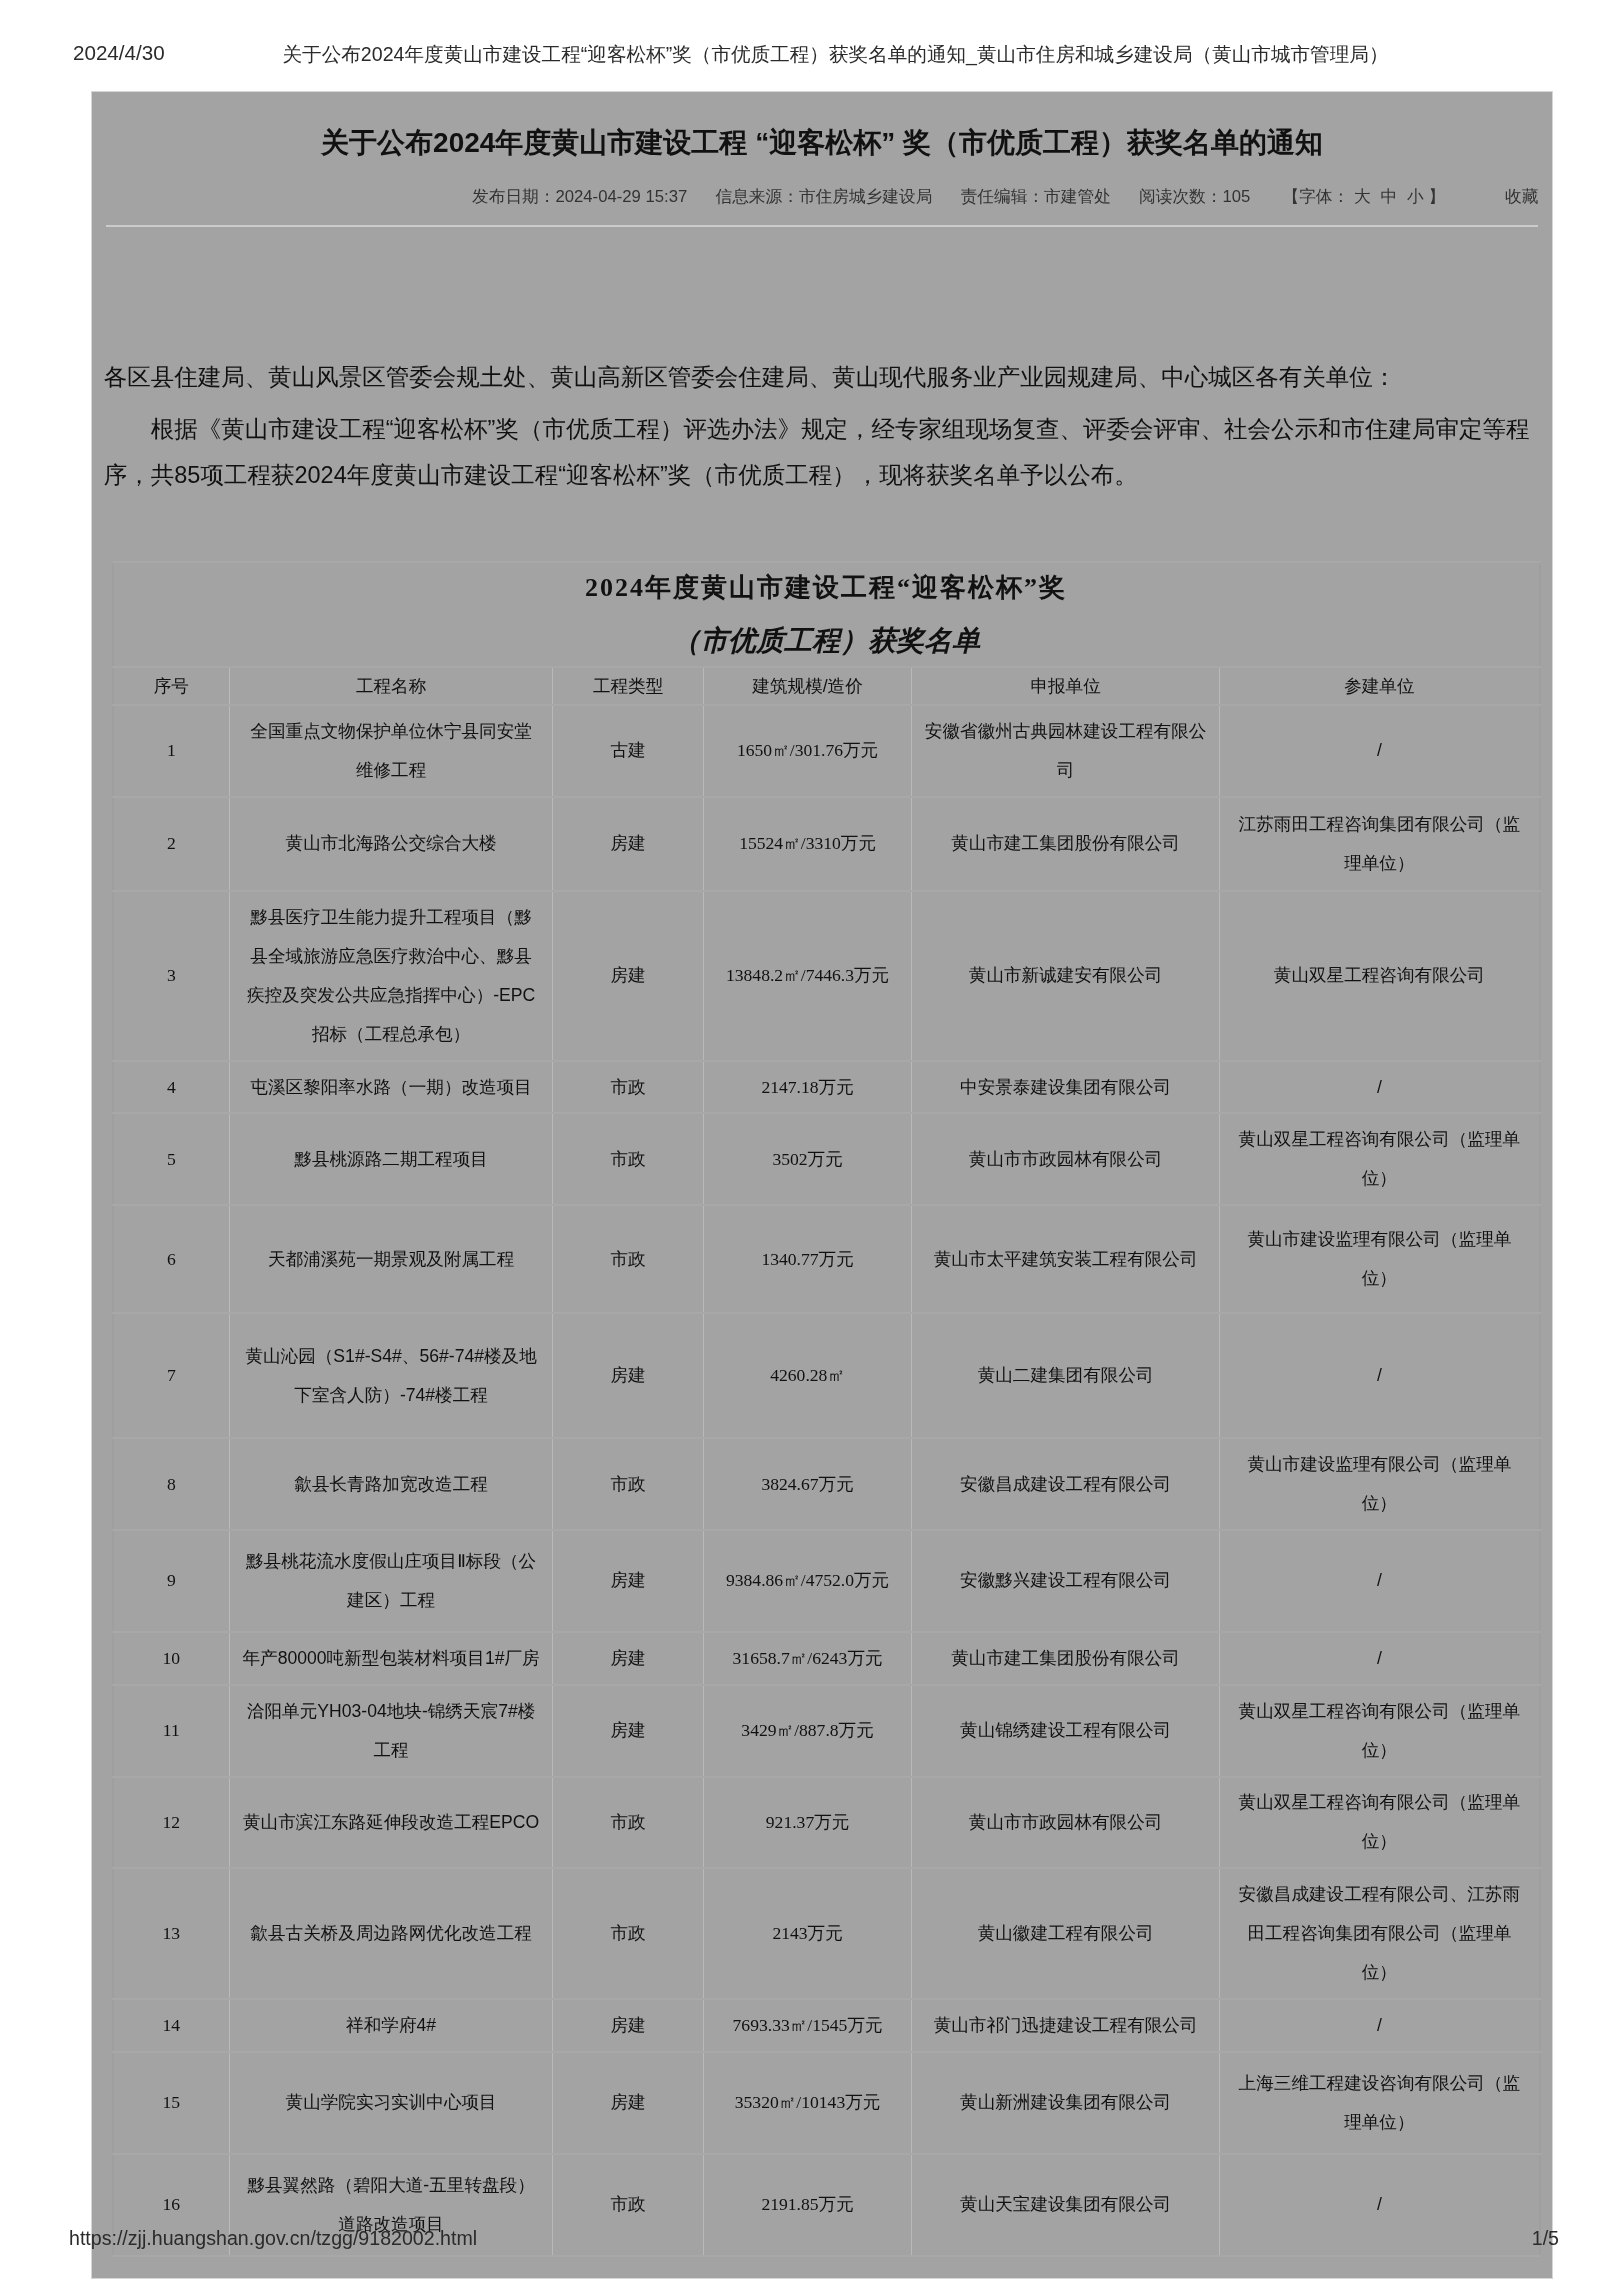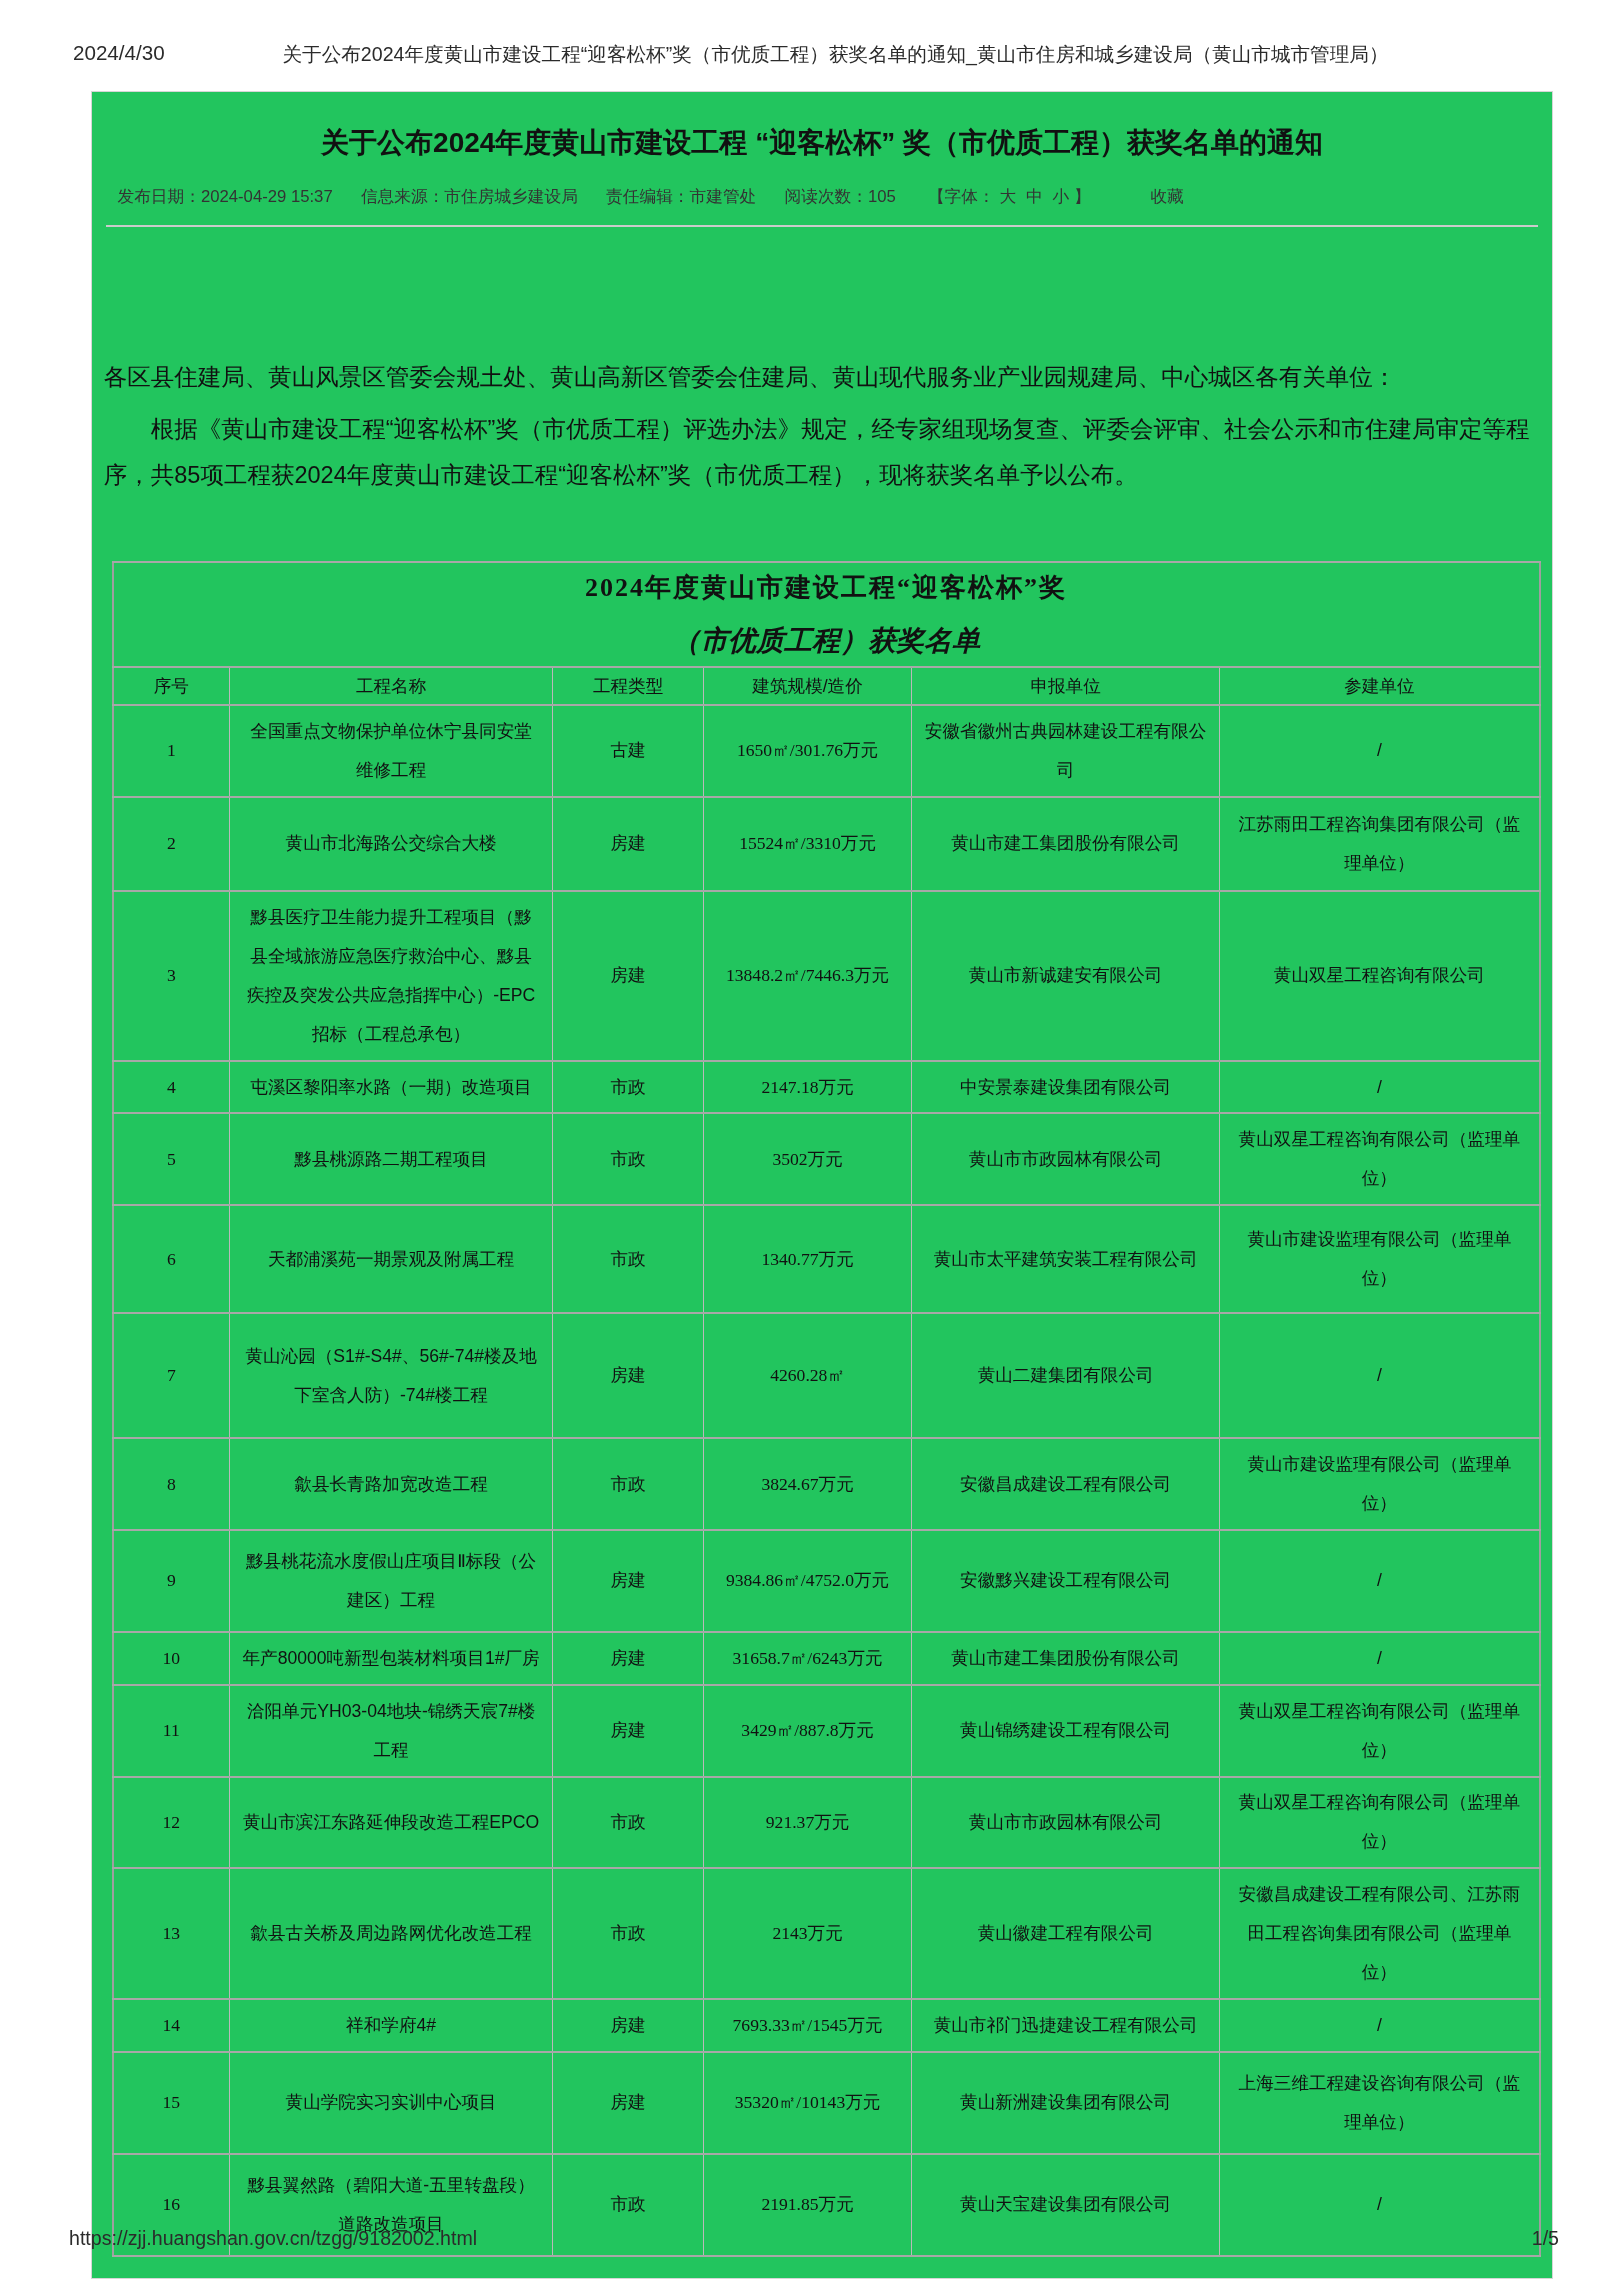--- a/index.html
+++ b/index.html
@@ -32,38 +32,38 @@
     color: #2b2b2b;
     white-space: nowrap;
   }
 
   
   .content-box {
     position: absolute;
     left: 91px; top: 91px;
     width: 1462px;
     border: 1px solid #d6d6d6;
-    background: #22c55e;
+    background: #a3a3a3;
     padding-bottom: 21.6px;
   }
   .article-header {
     margin: 0 13.7px;
     padding: 33px 0 17.6px 0;
     border-bottom: 2px solid #cbcbcb;
   }
   .article-title {
     text-align: center;
     font-size: 28px;
     line-height: 35px;
     font-weight: bold;
     color: #111111;
   }
   .meta-line {
     margin-top: 25.5px;
-    text-align: left;
+    text-align: right;
     font-size: 16.7px;
     color: #333333;
     line-height: 21.6px;
     white-space: nowrap;
   }
   .meta-line .meta-item { margin: 0 11.8px; }
   .meta-line .font-ctrl { margin-left: 15.7px; }
   .fs-link { margin: 0 4.9px; cursor: pointer; }
   .favorite { margin-left: 55px; cursor: pointer; }
 

